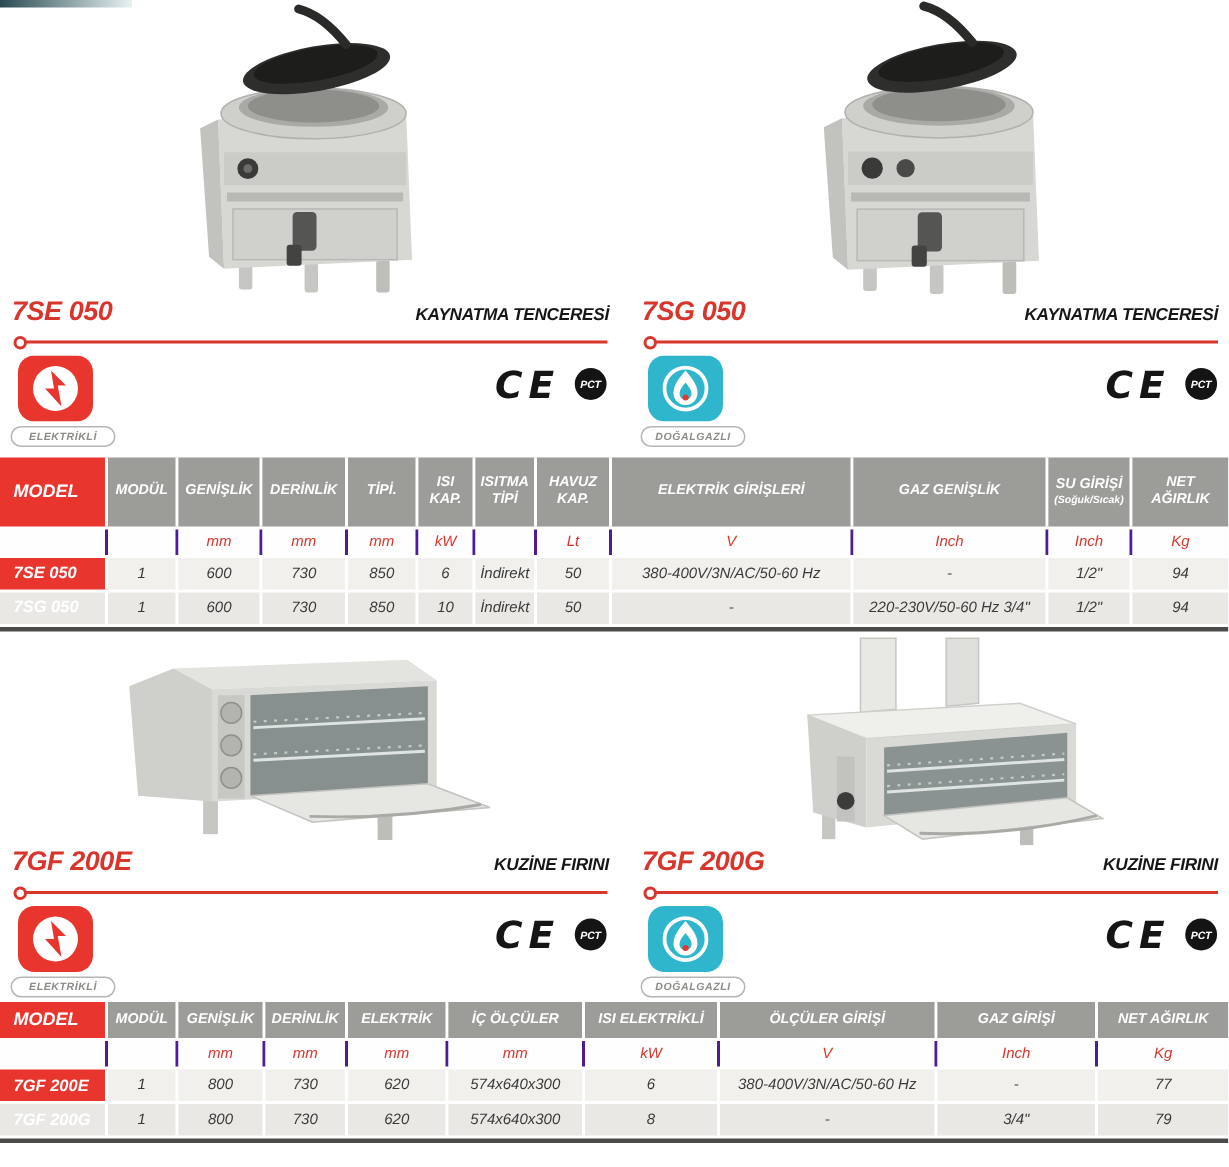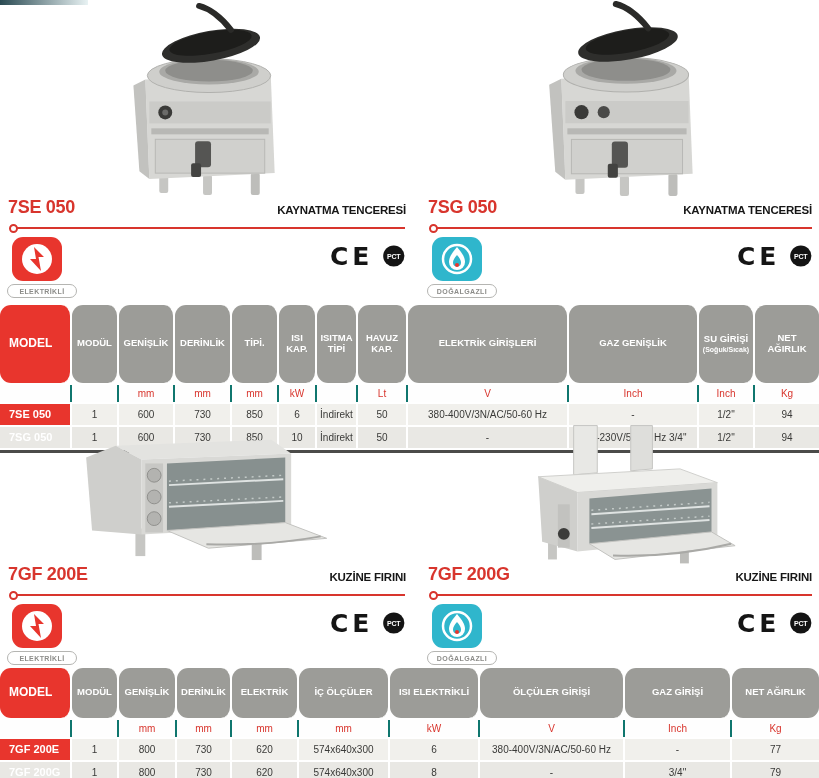--- a/index.html
+++ b/index.html
@@ -1,19 +1,19 @@
 <!DOCTYPE html>
 <html><head>
 <meta charset="utf-8">
 <style>
   * { box-sizing: border-box; margin: 0; padding: 0; }
   html,body { background:#ffffff; }
   .canvas {
     position: relative; width: 819px; height: 778px; background: #ffffff;
-    font-family: "Liberation Sans", sans-serif; overflow: hidden;
+    font-family: "Liberation Sans", sans-serif; overflow: hidden; font-style: italic;
   }
   .corner-mark { position:absolute; left:0; top:0; width:88px; height:5px;
     background: linear-gradient(90deg, #2a4a52, #e8f2f3); }
 
   
   .prod-header { position:absolute; display:flex; justify-content:space-between; align-items:flex-end; }
   .model-no { color:#d8352d; font-size:18px; font-weight:bold; letter-spacing:-0.3px; }
   .category { font-size:11.5px; font-weight:bold; color:#161616; letter-spacing:-0.2px; padding-bottom:2px; }
 
   .rule { position:absolute; height:2px; background:#d8352d; }
@@ -29,29 +29,29 @@
   .ce { font-size:25px; font-weight:bold; letter-spacing:4px; color:#151515;
     font-family:"DejaVu Sans", sans-serif; }
 
   .photo { position:absolute; }
   .photo svg { width:100%; height:100%; }
 
   
   .table-wrap { position:absolute; left:0; width:819px; }
   table.spec { border-collapse:separate; border-spacing:0 2px; table-layout:fixed; width:819px; }
   table.spec th { background:#9c9c98; color:#fff; font-size:9.5px; font-weight:bold; text-align:center;
-    white-space:pre-line; line-height:1.15; border-right:2px solid #fff; padding:18px 1px; vertical-align:middle;border-radius:11px; }
+    white-space:pre-line; line-height:1.15; border-right:2px solid #fff; padding:2px 1px; vertical-align:middle; }
   table.spec th:first-child { background:#e8352d; text-align:left; padding-left:9px; font-size:12px; }
   table.spec th:last-child { border-right:none;margin-top:25px; }
   table.t1 th { height:31px; }
   table.t2 th { height:24px; }
   table.spec th .sub { display:block; font-size:7px; font-weight:bold; margin-top:1px; }
 
   table.spec tr.units td { background:#fefefe; color:#d8352d; font-size:10px; text-align:center;
-    height:17px; border-right:2px solid #0f766e; padding:1px; }
+    height:17px; border-right:2px solid #4c1d95; padding:1px; }
   table.spec tr.units td:last-child { border-right:none; }
 
   table.spec tbody td { background:#f1f0ec; color:#3a3a38; font-size:10px; text-align:center;
     height:21px; border-right:2px solid #fff; padding:0 2px; }
   table.spec tbody tr:nth-child(2) td { background:#e9e8e4; }
   table.spec tbody td:first-child { background:#e8352d; color:#fff; font-weight:bold;
     text-align:left; padding-left:9px; font-size:11px; }
   table.spec tbody td:last-child { border-right:none; }
 
   .endbar { width:819px; height:3px; background:#4b4b49; }

